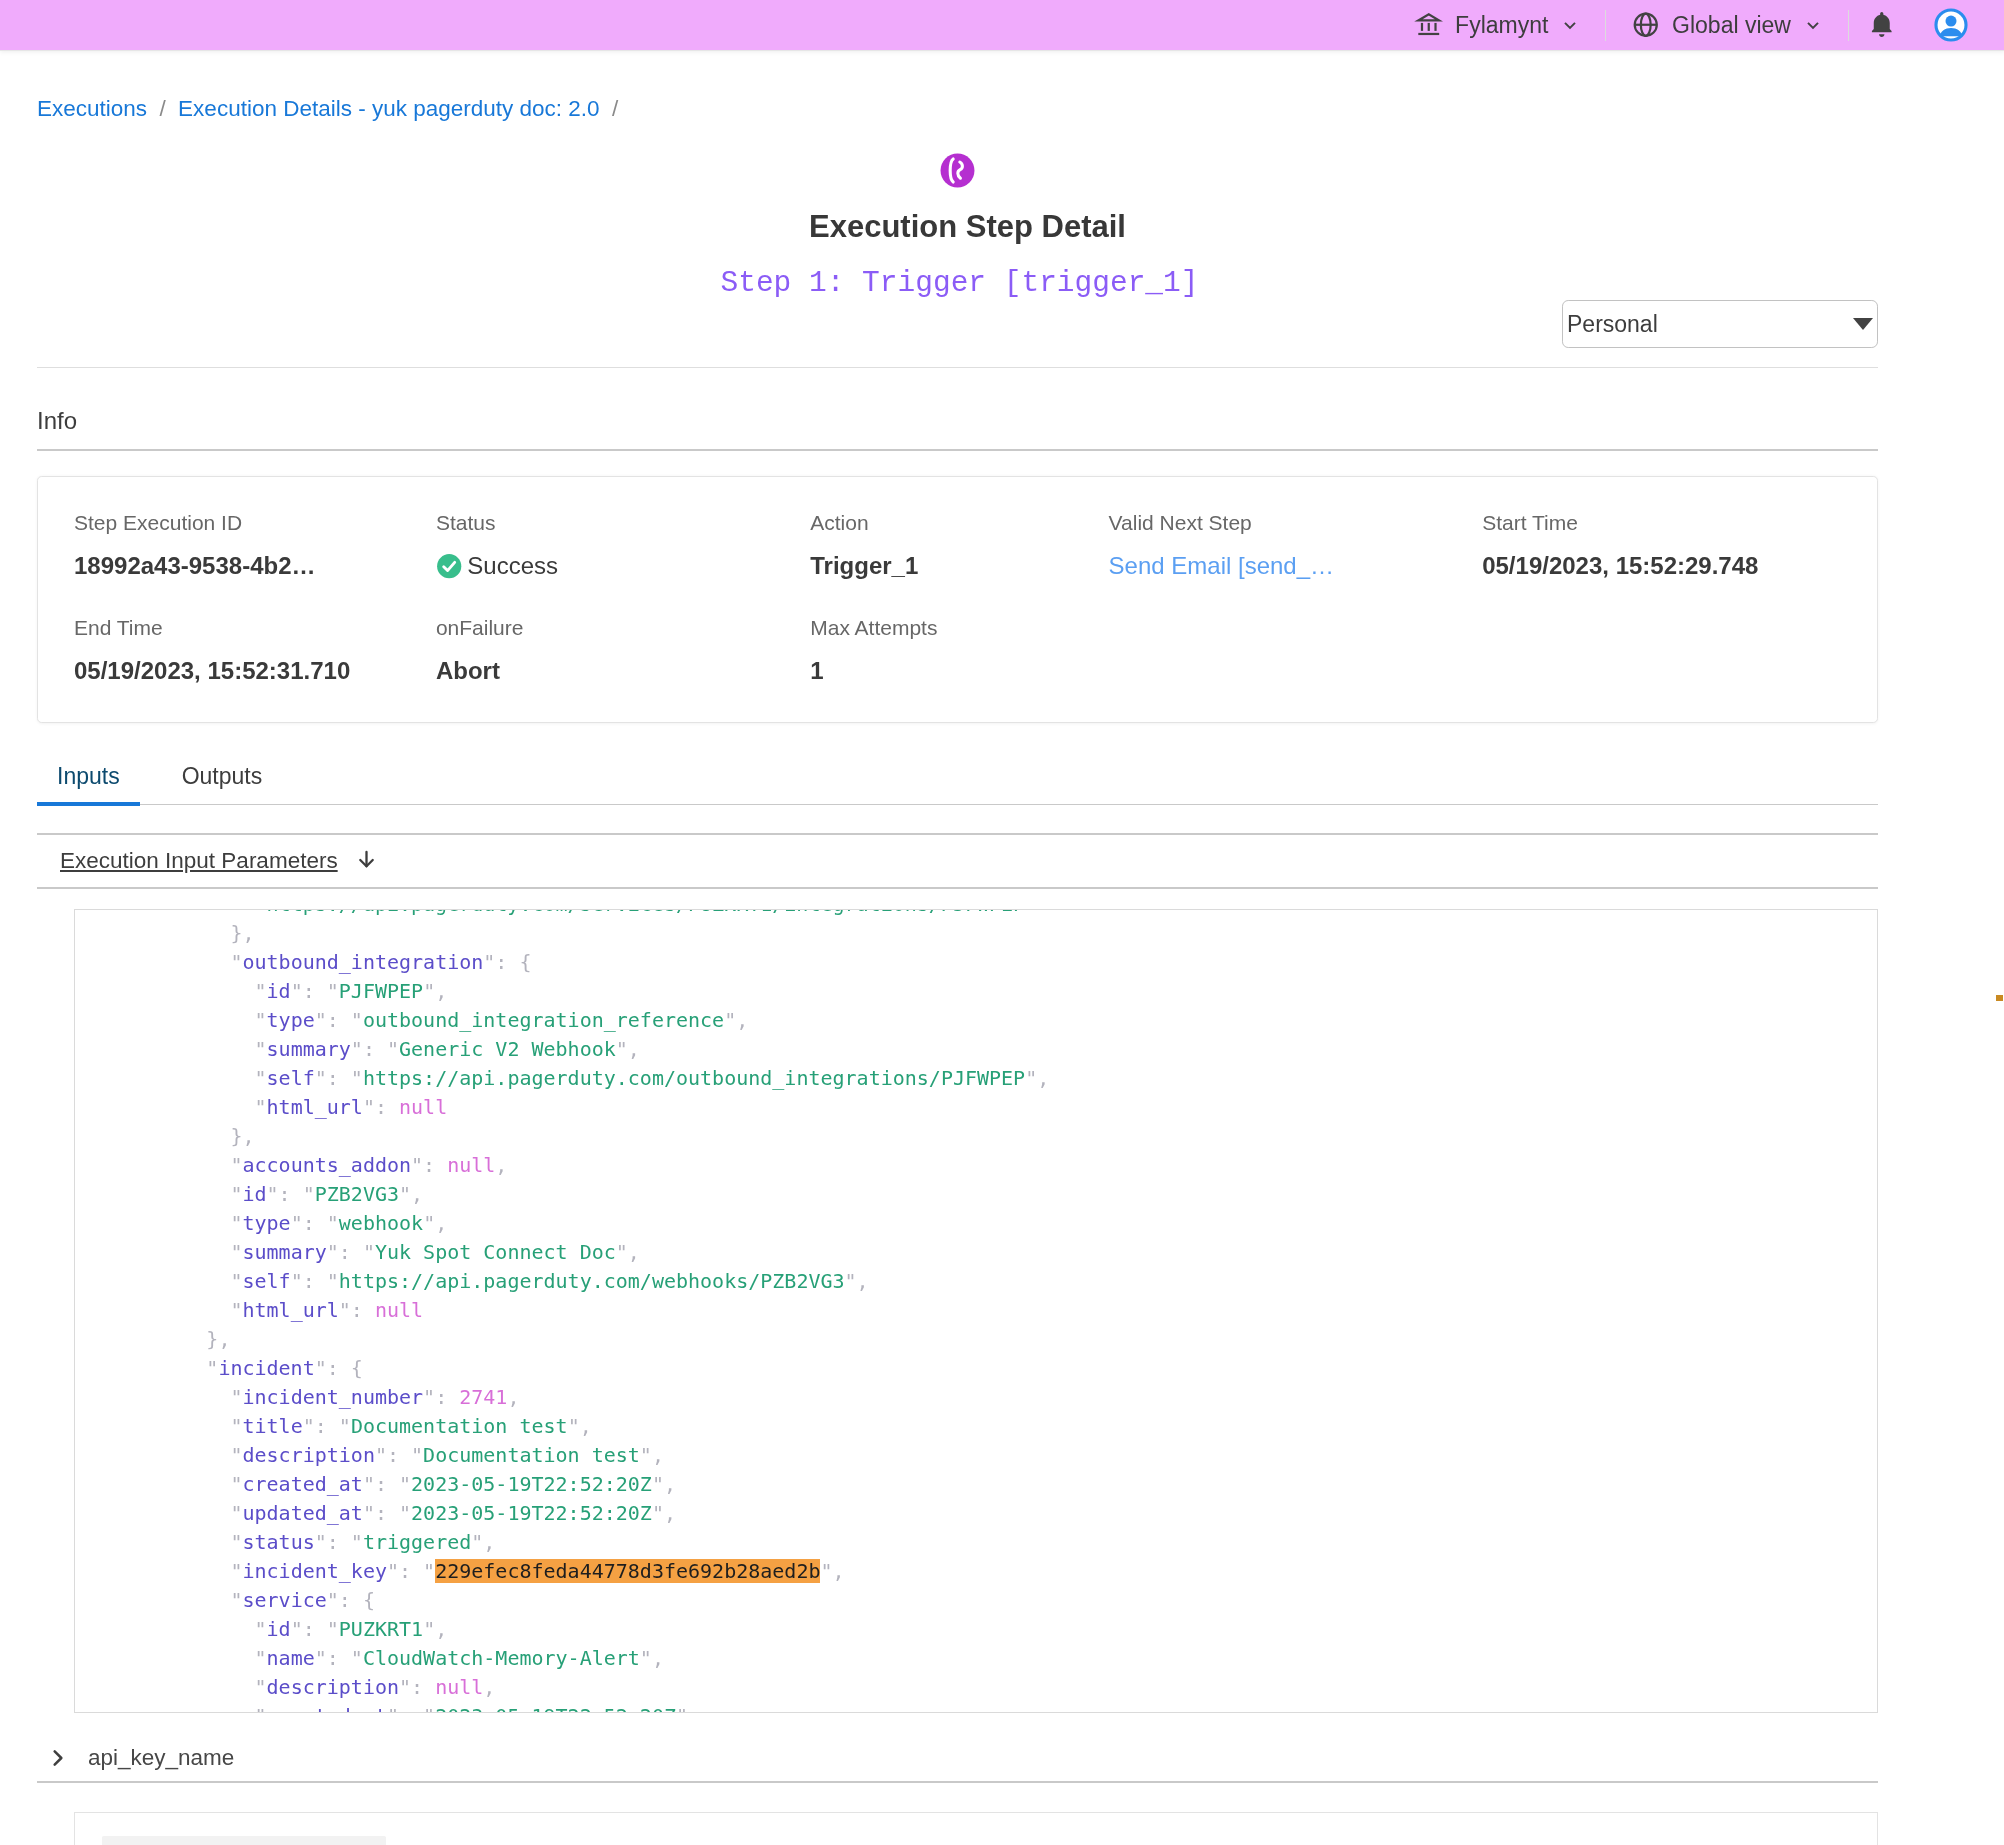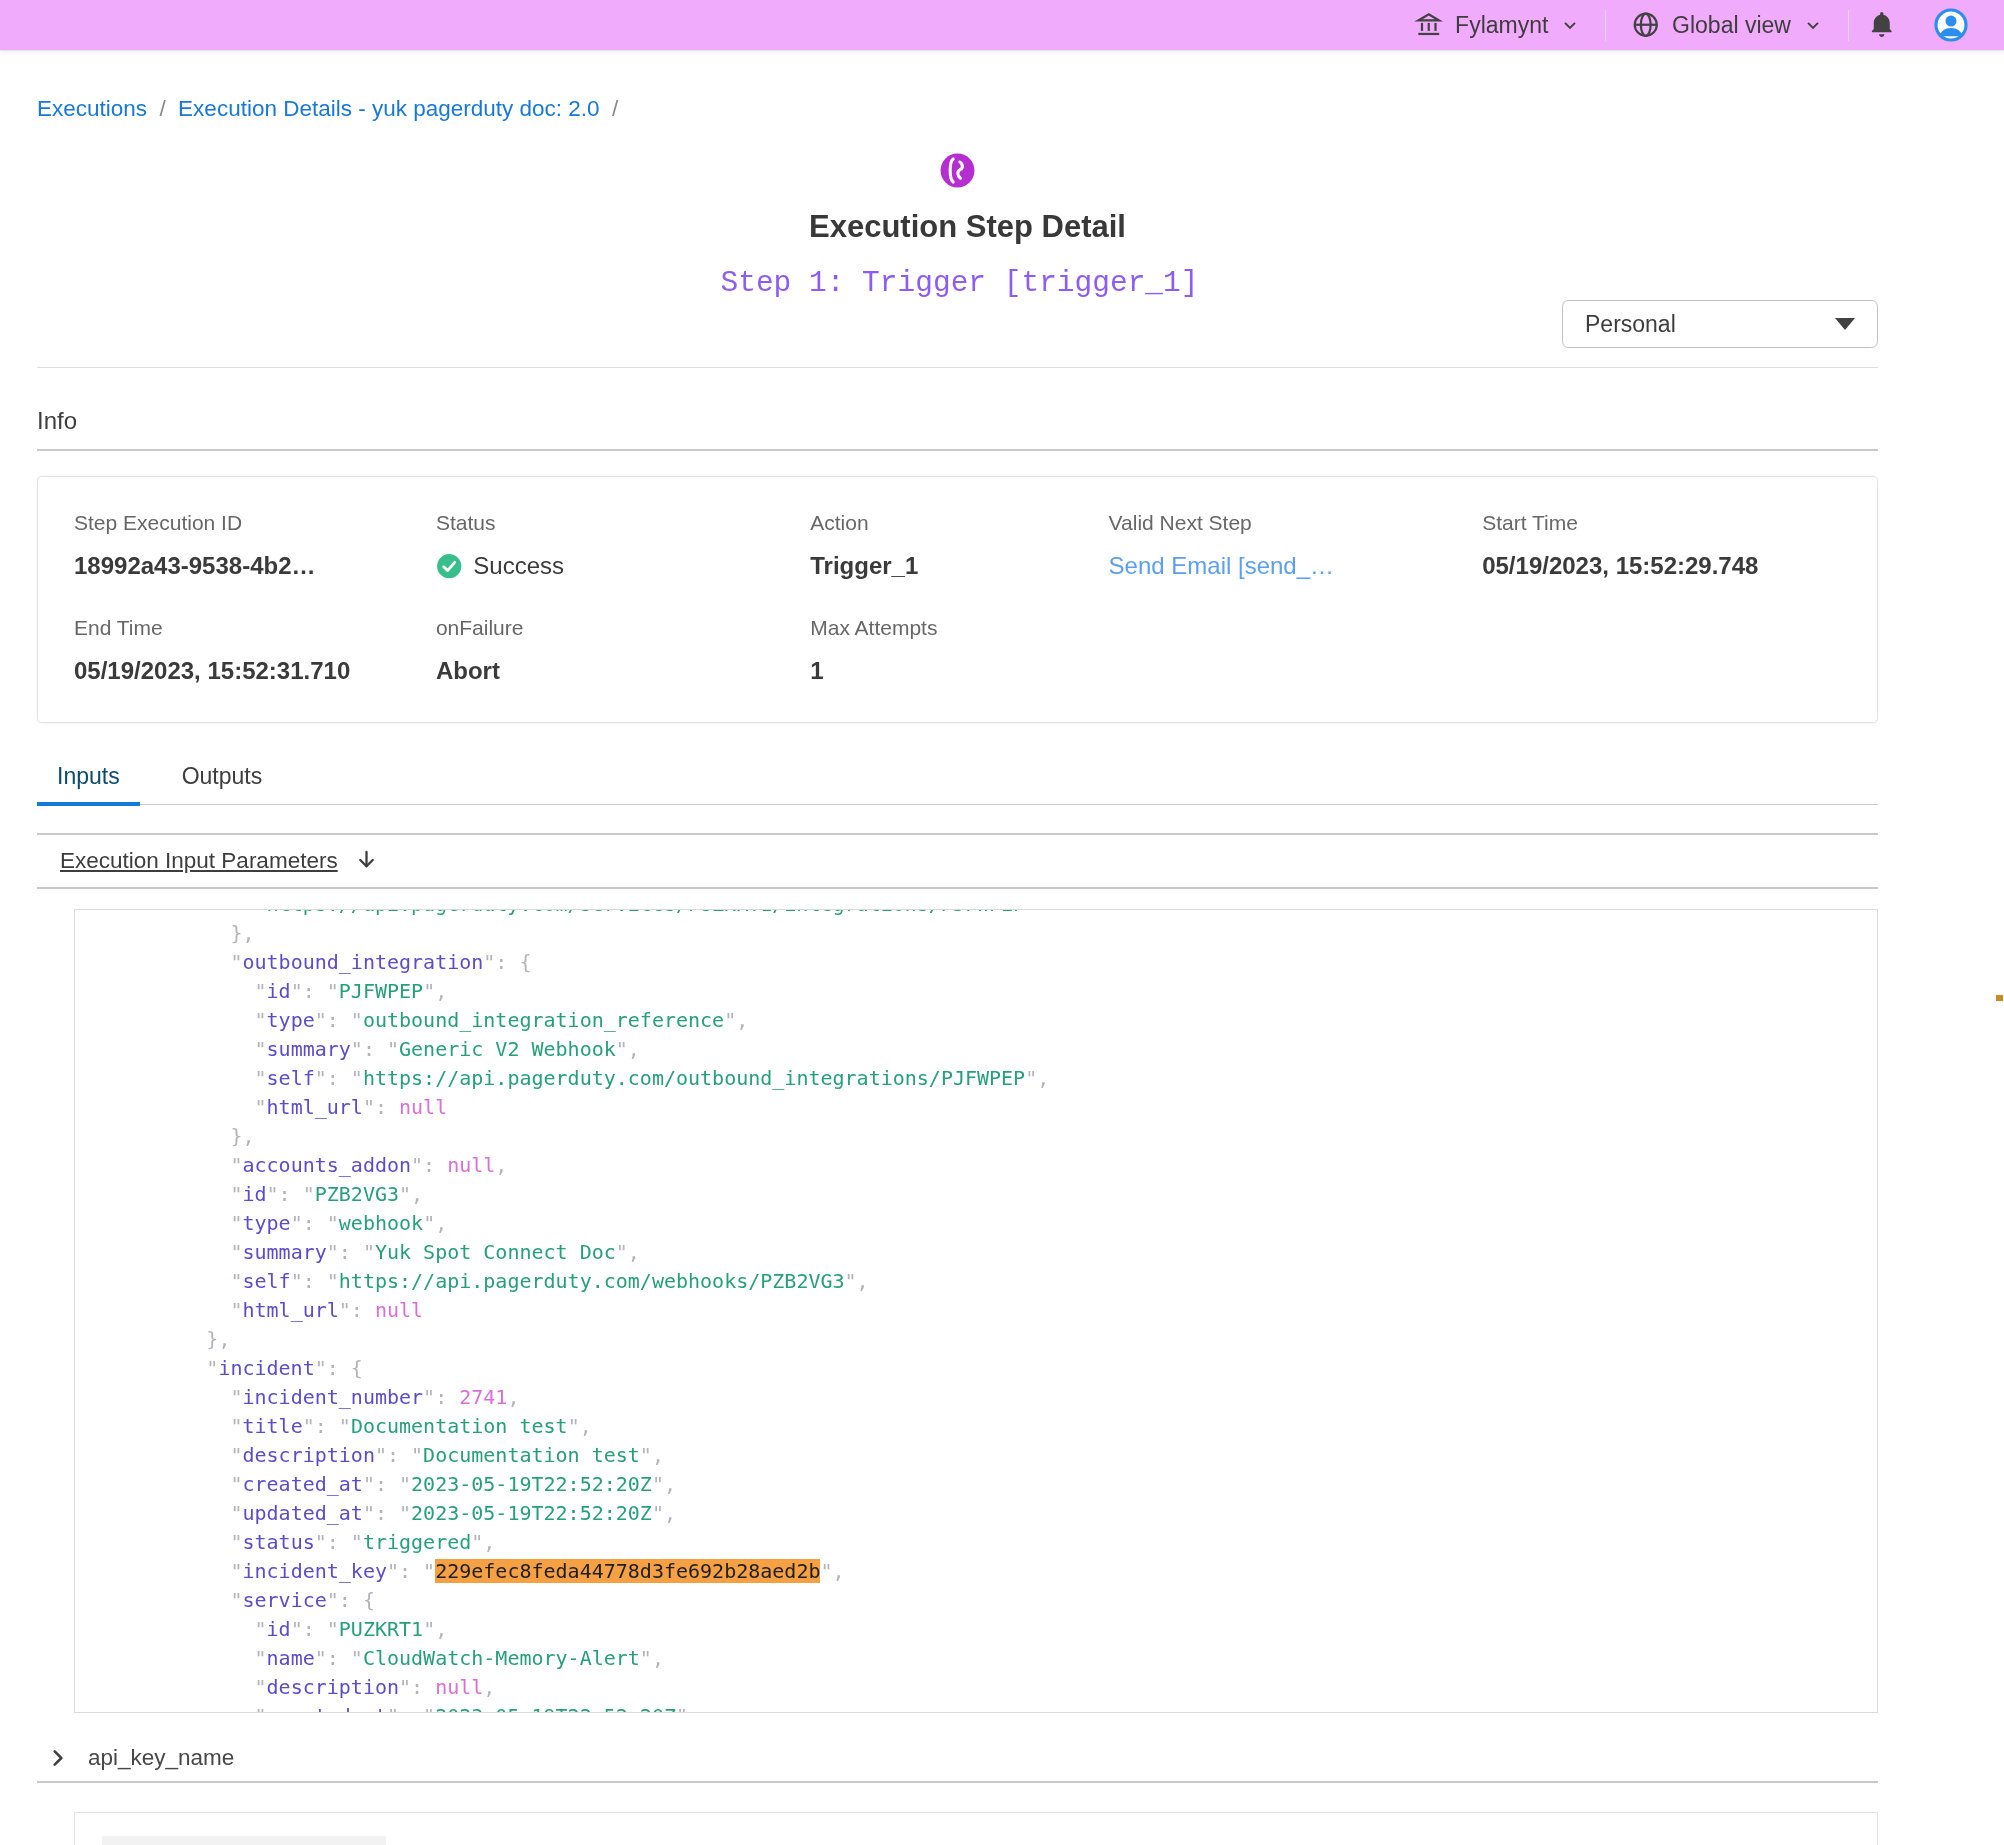--- a/index.html
+++ b/index.html
@@ -25,21 +25,21 @@
 
   .breadcrumb{ margin-top:45px; font-size:22.5px; display:flex; gap:12.4px; align-items:center; }
   .breadcrumb a{ color:#1878d8; text-decoration:none; cursor:pointer; }
   .breadcrumb .sep{ color:#8a8a8a; }
 
   .title-row{ margin-top:29.5px; display:flex; align-items:center;flex-direction:column; }
   .page-title{ font-size:31px; font-weight:700; color:#383838; margin-left:20px; }
   .page-subtitle{ font-size:29.5px; font-weight:400; color:#8b5cf6; margin-left:4px;font-family:Liberation Mono, monospace; }
   .select-box{
     margin-left:auto; width:316px; height:48px; border:1.6px solid #c2c2c2; border-radius:6.2px;
-    display:flex; align-items:center; padding:0 22px; font-size:23px; color:#3d3d3d; cursor:pointer; background:#fff;
+    display:flex; align-items:center; padding:0 4px; font-size:23px; color:#3d3d3d; cursor:pointer; background:#fff;
   }
   .select-caret{ margin-left:auto; width:0; height:0; border-left:10px solid transparent; border-right:10px solid transparent; border-top:12.4px solid #424242; }
 
   .rule-light{ border:none; border-top:1.6px solid #dedede; margin:18.7px 0 0 0; }
   .rule-mid{ border:none; border-top:2.3px solid #c9c9c9; margin:0; }
 
   .info-heading{ margin-top:39px; font-size:24px; color:#3d3d3d; }
   .info-heading + .rule-mid{ margin-top:14px; }
 
   .info-card{
@@ -47,21 +47,21 @@
     box-shadow:0 0.8px 3.1px rgba(0,0,0,.05);
     padding:34px 36px 37px 36px;
   }
   .info-grid{ display:grid; grid-template-columns:467fr 483fr 385fr 482fr 463fr; row-gap:36px; }
   .fld-label{ font-size:21px; color:#676767; margin-bottom:17px; }
   .fld-value{ font-size:24px; color:#3a3a3a; font-weight:700; }
   .fld-value.plain{ font-weight:400; }
   .fld-value a{ text-decoration:none; font-weight:400; }
   .fld-value a.link{ color:#1878d8; }
   .fld-value a.link-light{ color:#5b9ff2; }
-  .status-wrap{ display:flex; align-items:center; gap:11px; font-weight:400; }
+  .status-wrap{ display:flex; align-items:center; gap:5px; font-weight:400; }
 
   
   .tab-bar{ margin-top:40px; display:flex; gap:22px; border-bottom:1.6px solid #c9c9c9; }
   .tab{ font-size:23px; padding:0 20px 14px 20px; color:#3d3d3d; cursor:pointer; position:relative; }
   .tab.active{ color:#0c4a6e; }
   .tab.active::after{ content:""; position:absolute; left:0; right:0; bottom:-2.3px; height:3.9px; background:#1878d8; }
 
   
   .params-row{
     margin-top:28px; border-top:2.3px solid #c9c9c9; border-bottom:2.3px solid #c9c9c9;

